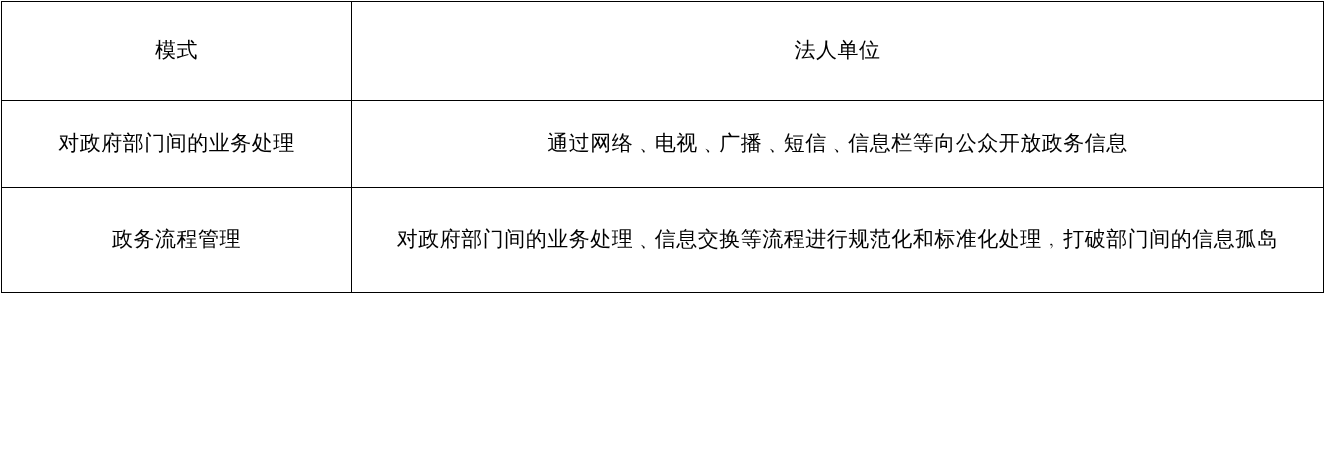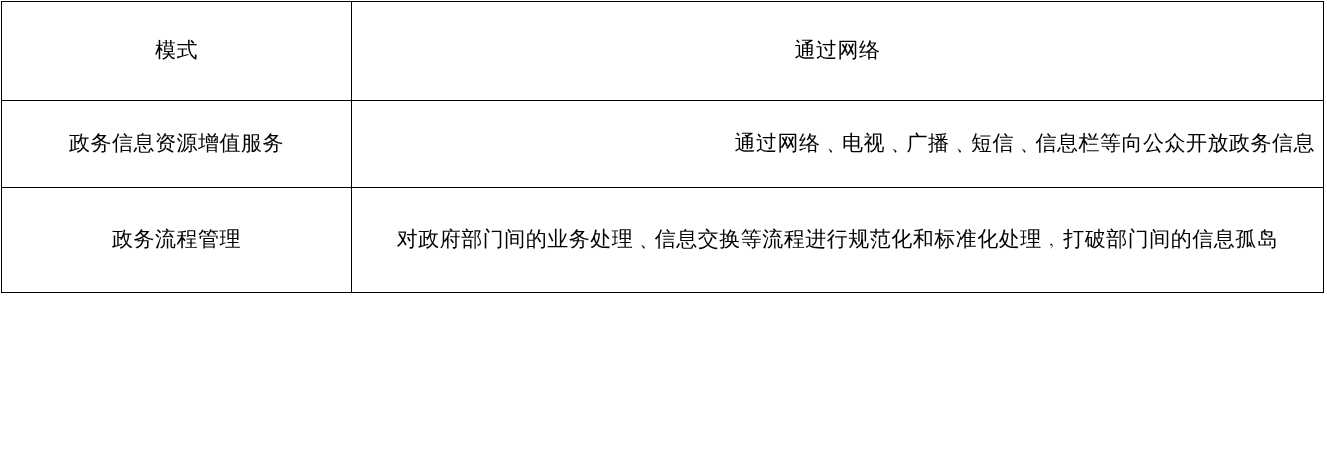--- a/index.html
+++ b/index.html
@@ -41,21 +41,21 @@
   }
   .head-cell {
     text-align: center;
     height: 90px;
   }
   .mode-cell {
     text-align: center;
     white-space: nowrap;
   }
   .way-cell {
-    text-align: right;
+    text-align: center;
   }
   .r1 td { height: 78px; }
   .r2 td { height: 96px; }
   .r3 td { height: 78px; }
   .r4 td { height: 96px; }
   .way-cell.two-line {
     text-align: left;
     padding-left: 14px;
     padding-right: 14px;
   }
@@ -68,24 +68,24 @@
 
 <div class="page">
   <table class="data-table">
     <colgroup>
       <col class="col-mode">
       <col class="col-way">
     </colgroup>
     <tbody>
       <tr>
         <td class="head-cell">模式</td>
-        <td class="head-cell">通过网络</td>
+        <td class="head-cell">法人单位</td>
       </tr>
       <tr class="r1">
-        <td class="mode-cell">政务信息资源增值服务</td>
+        <td class="mode-cell">对政府部门间的业务处理</td>
         <td class="way-cell">通过网络﹑电视﹑广播﹑短信﹑信息栏等向公众开放政务信息</td>
       </tr>
       <tr class="r4">
         <td class="mode-cell">政务流程管理</td>
         <td class="way-cell two-line centered">对政府部门间的业务处理﹑信息交换等流程进行规范化和标准化处理﹐打破部门间的信息孤岛</td>
       </tr>
     </tbody>
   </table>
 </div>
 

